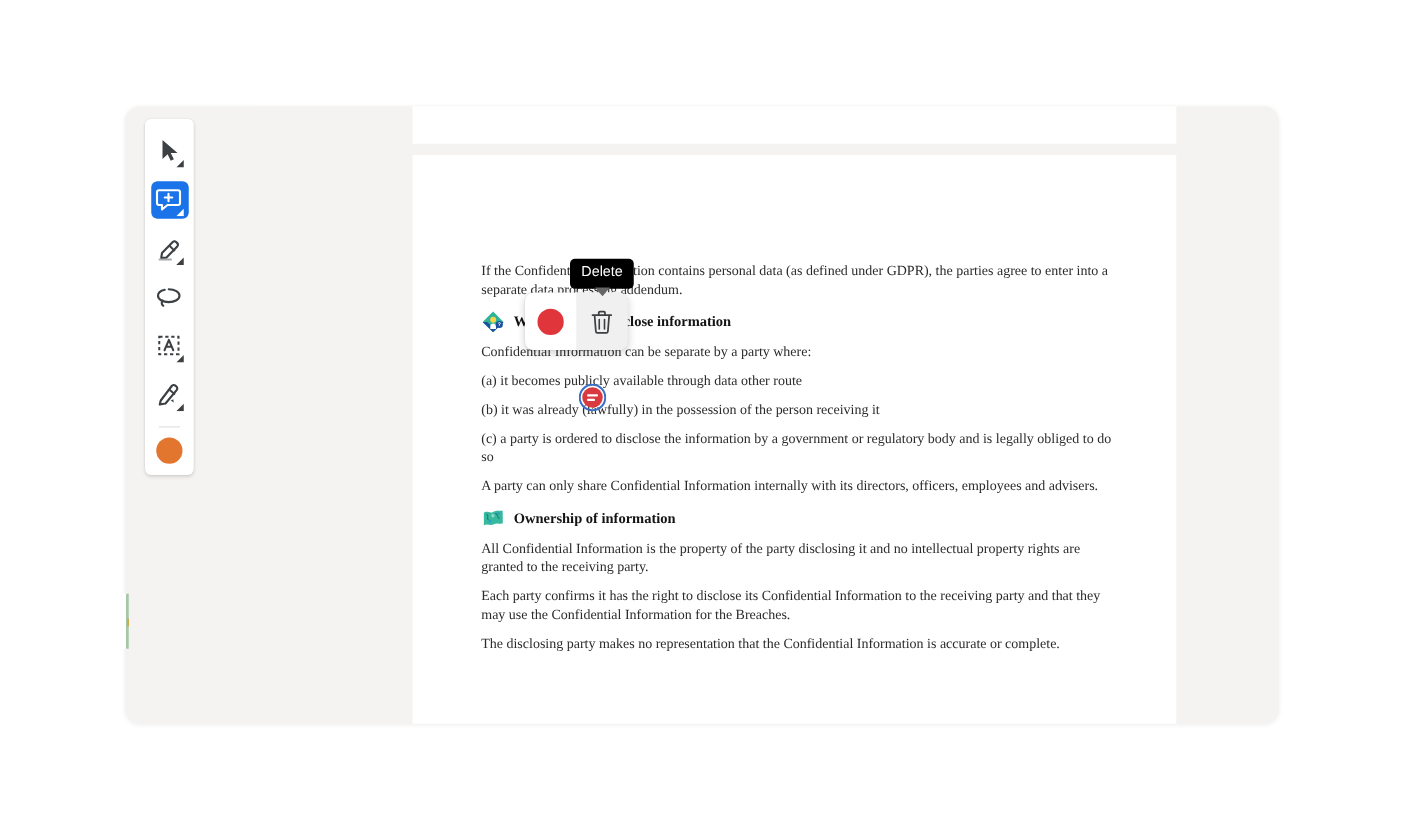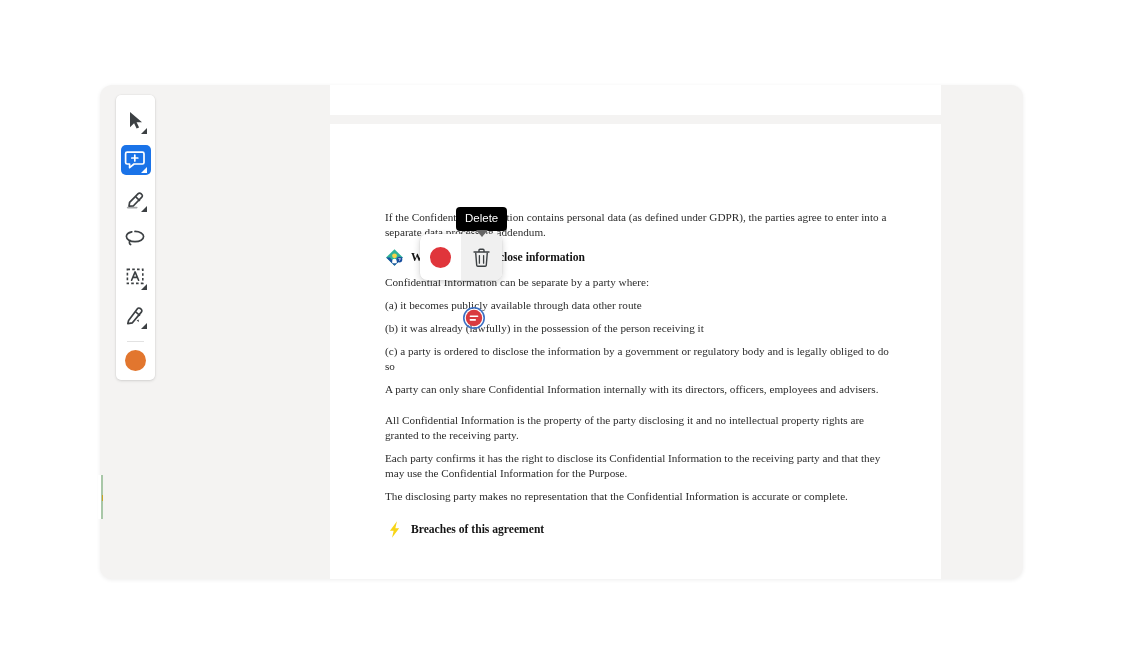--- a/index.html
+++ b/index.html
@@ -282,34 +282,39 @@
           <p class="doc-p">Confidential Information can be separate by a party where:</p>
           <div class="spacer-8"></div>
           <p class="doc-p">(a) it becomes publicly available through data other route</p>
           <div class="spacer-8"></div>
           <p class="doc-p">(b) it was already (lawfully) in the possession of the person receiving it</p>
           <div class="spacer-8"></div>
           <p class="doc-p">(c) a party is ordered to disclose the information by a government or regulatory body and is legally obliged to do so</p>
           <div class="spacer-8"></div>
           <p class="doc-p">A party can only share Confidential Information internally with its directors, officers, employees and advisers.</p>
           <div class="spacer-8"></div>
-          <div class="spacer-8"></div>
-          <p class="doc-p">All Confidential Information is the property of the party disclosing it and no intellectual property rights are granted to the receiving party.</p>
-          <div class="spacer-8"></div>
-          <p class="doc-p">Each party confirms it has the right to disclose its Confidential Information to the receiving party and that they may use the Confidential Information for the Purpose.</p>
-          <div class="spacer-8"></div>
-          <p class="doc-p">The disclosing party makes no representation that the Confidential Information is accurate or complete.</p>
-          <div class="spacer-8"></div>
-          <div class="spacer-8"></div>
           <div class="doc-h">
             <svg class="h-emoji" viewBox="0 0 20 20">
-              <path d="M12.6 1.4 L5.2 11.2 L9.1 11.2 L7.4 18.8 L14.9 8.6 L10.9 8.6 Z" fill="#f7d417"></path>
+              <path d="M2.2 5.4 C5 3.4 7.4 6.6 10.4 4.6 C13 2.9 16 4.4 18 3.6 L18.2 14.4 C15.8 15.4 13.2 13.6 10.6 15.2 C7.6 17 5 14.2 2.2 16 Z" fill="#37b9a0"></path>
+              <path d="M4.4 6.6 q1.6 1.0 1.0 2.6 q-0.6 1.6 0.8 2.4" stroke="#1d7f6d" stroke-width="1.0" fill="none"></path>
+              <path d="M11.8 6.0 q1.8 0.4 2.0 2.2 q0.2 1.8 1.6 2.2" stroke="#1d7f6d" stroke-width="1.0" fill="none"></path>
+              <circle cx="7.4" cy="12.6" r="1.1" fill="#2a9ccf"></circle>
+              <circle cx="14.6" cy="6.0" r="1.0" fill="#2a9ccf"></circle>
+              <circle cx="9.8" cy="8.0" r="1.4" fill="#8fd9c6"></circle>
             </svg>
-            <span>Breaches of this agreement</span>
+            <span>Ownership of information</span>
           </div>
+          <div class="spacer-8"></div>
+          <p class="doc-p">All Confidential Information is the property of the party disclosing it and no intellectual property rights are granted to the receiving party.</p>
+          <div class="spacer-8"></div>
+          <p class="doc-p">Each party confirms it has the right to disclose its Confidential Information to the receiving party and that they may use the Confidential Information for the Breaches.</p>
+          <div class="spacer-8"></div>
+          <p class="doc-p">The disclosing party makes no representation that the Confidential Information is accurate or complete.</p>
+          <div class="spacer-8"></div>
+          <div class="spacer-8"></div>
         </div>
     </div>
   </div>
 
   <div class="tool-rail" id="tool-rail">
       <button class="tool-btn" title="Select">
         <svg width="26" height="26" viewBox="0 0 26 26">
           <path d="M7 4 L7 19.2 L11.1 15.3 L13.6 20.6 L16.1 19.4 L13.6 14.3 L19 14.3 Z" fill="#3c4043"></path>
           <path d="M24 26 L24 20 L18 26 Z" fill="#3c4043"></path>
         </svg>

